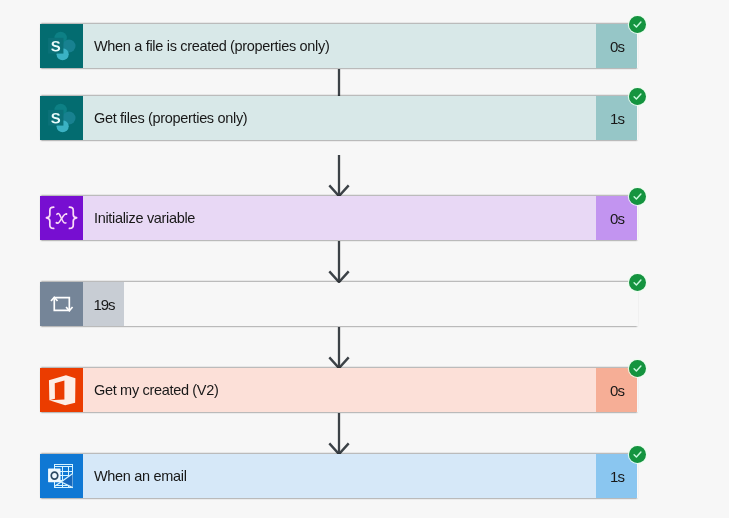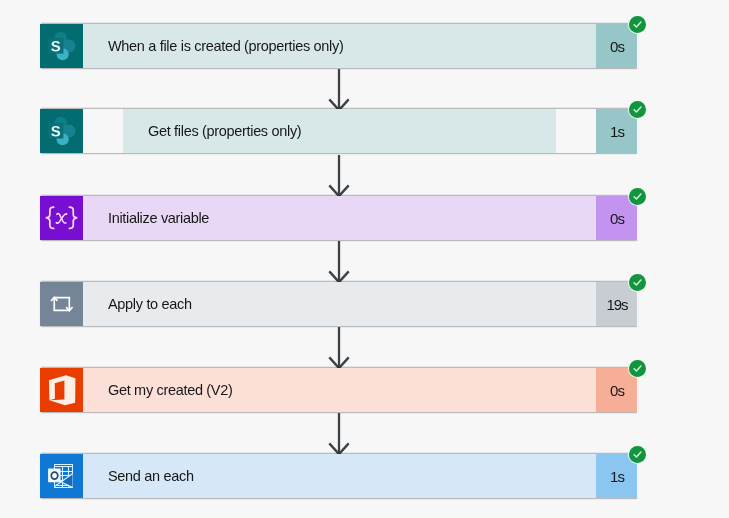--- a/index.html
+++ b/index.html
@@ -21,21 +21,21 @@
     box-shadow:0 1.6px 1.6px -1px rgba(0,0,0,0.55), 0 -1.6px 1.6px -1px rgba(0,0,0,0.45);
   }
   .step-icon{
     width:43.3px;height:44px;flex:0 0 43.3px;
     display:flex;align-items:center;justify-content:center;
     overflow:hidden;
   }
   .step-body{
     flex:1 1 auto;
     display:flex;align-items:center;
-    padding-left:25px;
+    padding-left:11px;
     font-size:14.5px;
     letter-spacing:-0.32px;
     color:#181818;
     will-change:transform;
   }
   .step-dur{
     width:41.3px;flex:0 0 41.3px;
     display:flex;align-items:center;justify-content:center;
     font-size:15px;letter-spacing:-1px;text-indent:0.7px;
     color:#181818;
@@ -75,21 +75,21 @@
       <div class="badge">
         <svg width="11" height="11" viewBox="0 0 11 11">
           <path d="M2.1 5.7 L 4.4 8.0 L 8.9 3.0" fill="none" stroke="#c8f7dd" stroke-width="1.45" stroke-linecap="round" stroke-linejoin="round"></path>
         </svg>
       </div>
     </div>
     <div class="connector" style="top: 69px;"><svg width="42" height="42" viewBox="0 0 42 42">
         <path d="M21 0 V 41.0" stroke="#3c4247" stroke-width="2.3" fill="none"></path>
         <path d="M11.3 30.4 L 21 41.1 L 30.7 30.4" stroke="#3c4247" stroke-width="2.4" fill="none" stroke-linecap="butt" stroke-linejoin="miter"></path>
       </svg></div>
-    <div class="step" style="top: 109px; gap: 40px;">
+    <div class="step" style="top: 96px;">
       <div class="step-icon" style="background:#036c70">
         <svg viewBox="0 0 44 44" width="44" height="44">
           <circle cx="21.0" cy="13.8" r="6.3" fill="#0d8085"></circle>
           <circle cx="29.5" cy="22.0" r="6.6" fill="#188190"></circle>
           <circle cx="23.0" cy="30.4" r="6.2" fill="#3bb2c4"></circle>
           <rect x="8.2" y="13.7" width="15.6" height="16.0" fill="#0b7178"></rect>
           <path d="M20.44 24.49Q20.44 26.02 19.31 26.84Q18.17 27.65 15.96 27.65Q13.95 27.65 12.81 26.94Q11.66 26.22 11.34 24.78L13.45 24.43Q13.67 25.26 14.29 25.63Q14.92 26.01 16.02 26.01Q18.31 26.01 18.31 24.61Q18.31 24.17 18.05 23.88Q17.79 23.59 17.31 23.40Q16.83 23.20 15.47 22.93Q14.30 22.65 13.84 22.49Q13.38 22.32 13.01 22.09Q12.64 21.87 12.38 21.55Q12.12 21.23 11.97 20.80Q11.83 20.37 11.83 19.81Q11.83 18.39 12.89 17.64Q13.96 16.89 15.99 16.89Q17.94 16.89 18.91 17.50Q19.89 18.10 20.17 19.51L18.05 19.80Q17.88 19.12 17.38 18.78Q16.88 18.44 15.95 18.44Q13.96 18.44 13.96 19.68Q13.96 20.09 14.17 20.35Q14.38 20.61 14.80 20.79Q15.21 20.98 16.48 21.25Q17.99 21.57 18.64 21.84Q19.29 22.11 19.67 22.47Q20.04 22.83 20.24 23.33Q20.44 23.83 20.44 24.49Z" fill="#eafcfc"></path>
         </svg>
       </div>
       <div class="step-body" style="background:#d8e8e8">Get files (properties only)</div>
@@ -134,21 +134,20 @@
     <div class="step" style="top: 282px;">
       <div class="step-icon" style="background:#758598">
         <svg viewBox="0 0 44 44" width="44" height="44">
           <g fill="none" stroke="#ffffff" stroke-width="1.7" stroke-linecap="butt" stroke-linejoin="miter">
             <path d="M14.5 16.2 V 28.4 H 29.8 V 15.5 H 15.2"></path>
             <path d="M11.2 18.9 L 14.5 15.1 L 17.8 18.9"></path>
             <path d="M26.5 25.0 L 29.8 28.9 L 33.1 25.0"></path>
           </g>
         </svg>
       </div>
-      <div class="step-body" style="background:#e8ebed">Apply to each</div>
       <div class="step-dur" style="background:#c8cdd4">19s</div>
       <div class="badge">
         <svg width="11" height="11" viewBox="0 0 11 11">
           <path d="M2.1 5.7 L 4.4 8.0 L 8.9 3.0" fill="none" stroke="#c8f7dd" stroke-width="1.45" stroke-linecap="round" stroke-linejoin="round"></path>
         </svg>
       </div>
     </div>
     <div class="connector" style="top: 327px;"><svg width="42" height="42" viewBox="0 0 42 42">
         <path d="M21 0 V 41.0" stroke="#3c4247" stroke-width="2.3" fill="none"></path>
         <path d="M11.3 30.4 L 21 41.1 L 30.7 30.4" stroke="#3c4247" stroke-width="2.4" fill="none" stroke-linecap="butt" stroke-linejoin="miter"></path>
@@ -181,21 +180,21 @@
           </g>
           <path d="M33.1 19.6 L 21.2 28.3 L 33.1 33.6 Z" fill="#1668bd"></path>
           <g stroke="#d6f3ff" stroke-width="1.2" fill="none" stroke-linecap="butt">
             <path d="M33.3 19.4 L 20.6 28.6 L 15.0 32.5"></path>
             <path d="M18.0 26.4 L 33.3 33.8"></path>
           </g>
           <rect x="8.2" y="14.4" width="12.7" height="13.9" rx="0.5" fill="#eef9ff"></rect>
           <ellipse cx="14.75" cy="21.6" rx="3.3" ry="3.6" fill="none" stroke="#2c4a63" stroke-width="1.75"></ellipse>
         </svg>
       </div>
-      <div class="step-body" style="background:#d6e8f8">Send an each</div>
+      <div class="step-body" style="background:#d6e8f8">When an email</div>
       <div class="step-dur" style="background:#8ac6f0">1s</div>
       <div class="badge">
         <svg width="11" height="11" viewBox="0 0 11 11">
           <path d="M2.1 5.7 L 4.4 8.0 L 8.9 3.0" fill="none" stroke="#c8f7dd" stroke-width="1.45" stroke-linecap="round" stroke-linejoin="round"></path>
         </svg>
       </div>
     </div>
   </div>
 
 </body></html>

